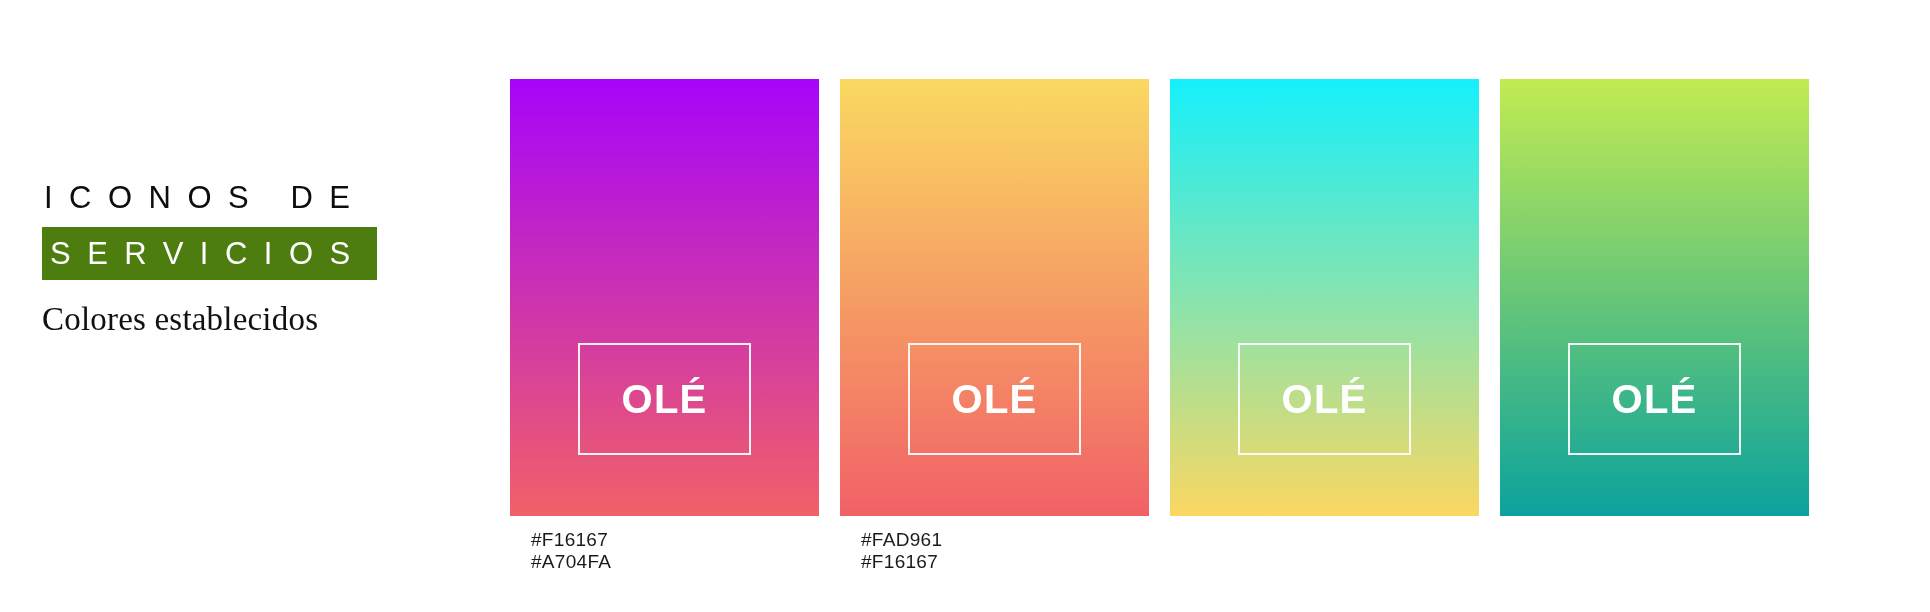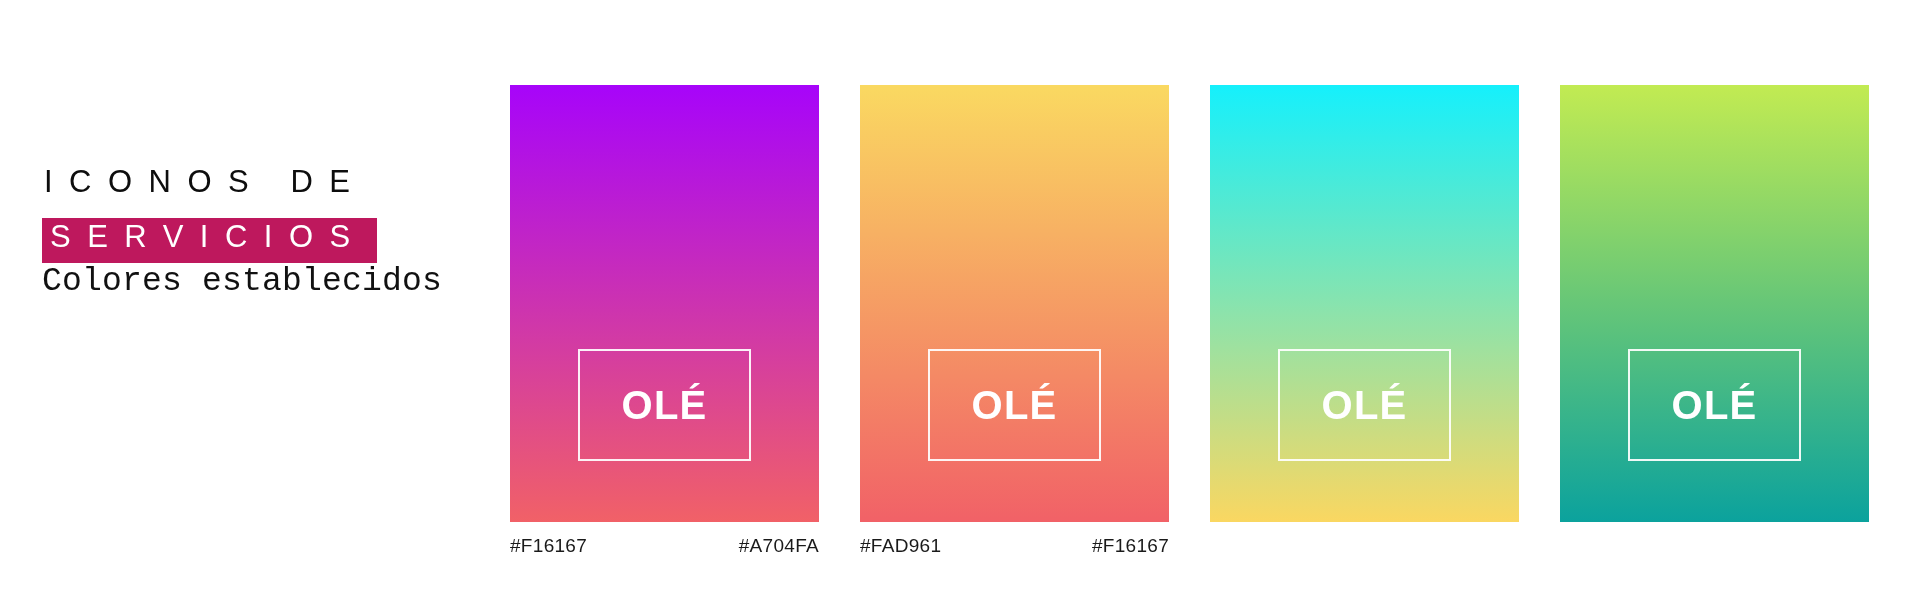--- a/index.html
+++ b/index.html
@@ -20,74 +20,75 @@
     position: relative;
     width: 1930px;
     height: 612px;
     background: #ffffff;
   }
 
   
   .title-block {
     position: absolute;
     left: 42px;
-    top: 162px;
+    top: 178px;
     width: 420px;
   }
 
   .title-line-1 {
     display: block;
     font-family: "Liberation Sans", sans-serif;
     font-size: 31px;
     font-weight: 400;
     letter-spacing: 16.5px;
     color: #0d0d0d;
     line-height: 40px;
     white-space: pre;
     padding-left: 2px;
   }
 
   .title-line-2-wrap {
     display: inline-block;
-    background: #be185d;
-    padding: 2px 10px 9px 8px;
-    margin-top: 16px;
+    background: #4d7c0f;
+    padding: 10px 10px 9px 8px;
+    margin-top: 9px;
   }
 
   .title-line-2 {
     display: block;
     font-family: "Liberation Sans", sans-serif;
     font-size: 31px;
     font-weight: 400;
     letter-spacing: 16.5px;
     color: #ffffff;
     line-height: 34px;
     white-space: pre;
   }
 
   .subtitle {
     display: block;
-    font-family: Liberation Mono, monospace;
+    margin-top: 20px;
+    font-family: Liberation Serif, serif;
     font-size: 33px;
     font-weight: 400;
     letter-spacing: 0.2px;
     color: #111111;
     line-height: 38px;
     white-space: pre;
   }
 
   
   .swatch-strip {
     position: absolute;
     left: 510px;
-    top: 85px;
+    top: 79px;
     width: 1360px;
     display: flex;
     flex-direction: row;
-    gap: 41px;
+    gap: 21px;
   }
 
   .swatch {
     position: relative;
     width: 309px;
     flex: 0 0 309px;
   }
 
   .swatch-card {
     position: relative;
@@ -116,24 +117,25 @@
     letter-spacing: 1.2px;
     color: #ffffff;
     line-height: 1;
     user-select: none;
   }
 
   .swatch-codes {
     position: relative;
     margin-top: 13px;
     display: flex;
-    flex-direction: row;
+    flex-direction: column;
     justify-content: space-between;
-    align-items: flex-end;
+    align-items: flex-start;
     width: 100%;
+    margin-left: 21px;
   }
 
   .hex-code {
     font-family: "Liberation Sans", sans-serif;
     font-size: 19px;
     font-weight: 400;
     letter-spacing: 0.3px;
     color: #1a1a1a;
     white-space: nowrap;
   }

